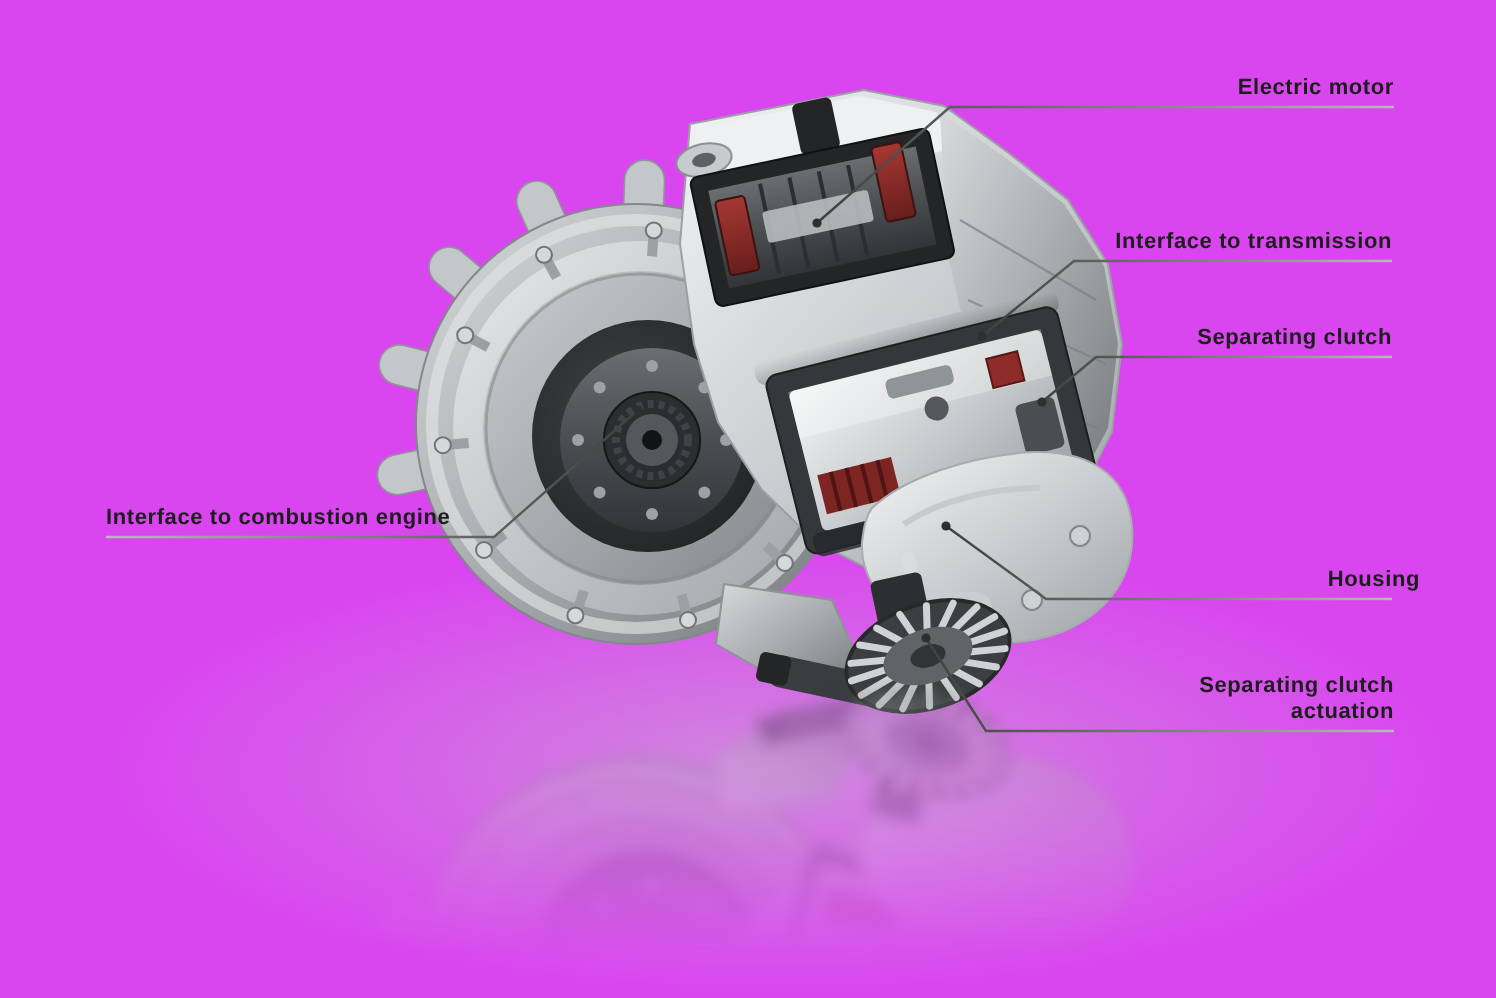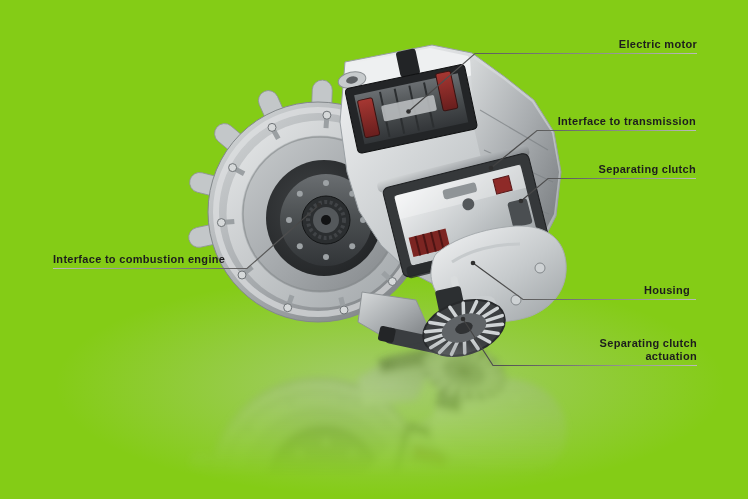--- a/index.html
+++ b/index.html
@@ -1,18 +1,18 @@
 <!DOCTYPE html>
 <html><head>
 <meta charset="utf-8">
 <style>
   html,body{margin:0;padding:0;background:#ffffff;}
   .stage{
     position:relative;width:748px;height:499px;overflow:hidden;
-    background:#84cc16;font-family:"Liberation Sans",sans-serif;
+    background:#d946ef;font-family:"Liberation Sans",sans-serif;
   }
   .scene{position:absolute;left:0;top:0;width:748px;height:499px;}
   .label{
     position:absolute;font-weight:bold;font-size:11px;line-height:13px;
     letter-spacing:.3px;color:#1d1d1d;white-space:nowrap;
   }
   .label.right{text-align:right;}
   .label.wrap{white-space:normal;}
 </style>
 </head>
@@ -246,16 +246,16 @@
           <circle cx="473" cy="263" r="2.3"></circle>
         <circle cx="463" cy="319" r="2.3"></circle>
           <circle cx="319" cy="205" r="2.3"></circle>
       </g>
     </g>
   </svg>
 
   <div class="label right" style="right:51px;top:38px;">Electric motor</div>
   <div class="label right" style="right:52px;top:115px;text-align:center;">Interface to transmission</div>
   <div class="label right" style="right:52px;top:163px;">Separating clutch</div>
-  <div class="label right" style="right:58px;top:284px;padding-left:48px;">Housing</div>
+  <div class="label right" style="right:38px;top:284px;padding-left:48px;">Housing</div>
   <div class="label" style="left:53px;top:253px;">Interface to combustion engine</div>
   <div class="label right wrap" style="right:51px;top:337px;width:112px;">Separating clutch actuation</div>
 </div>
 
 </body></html>

